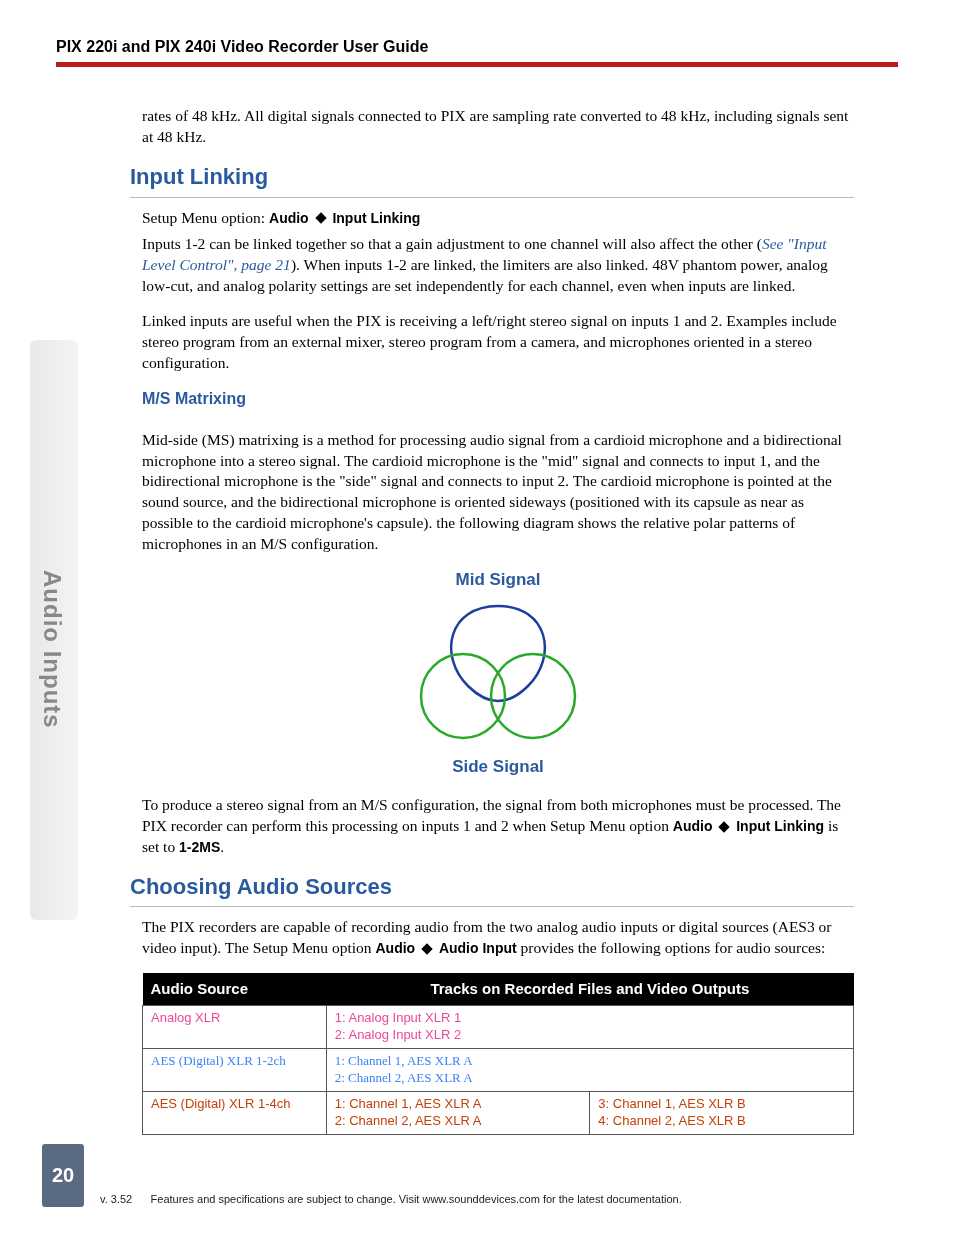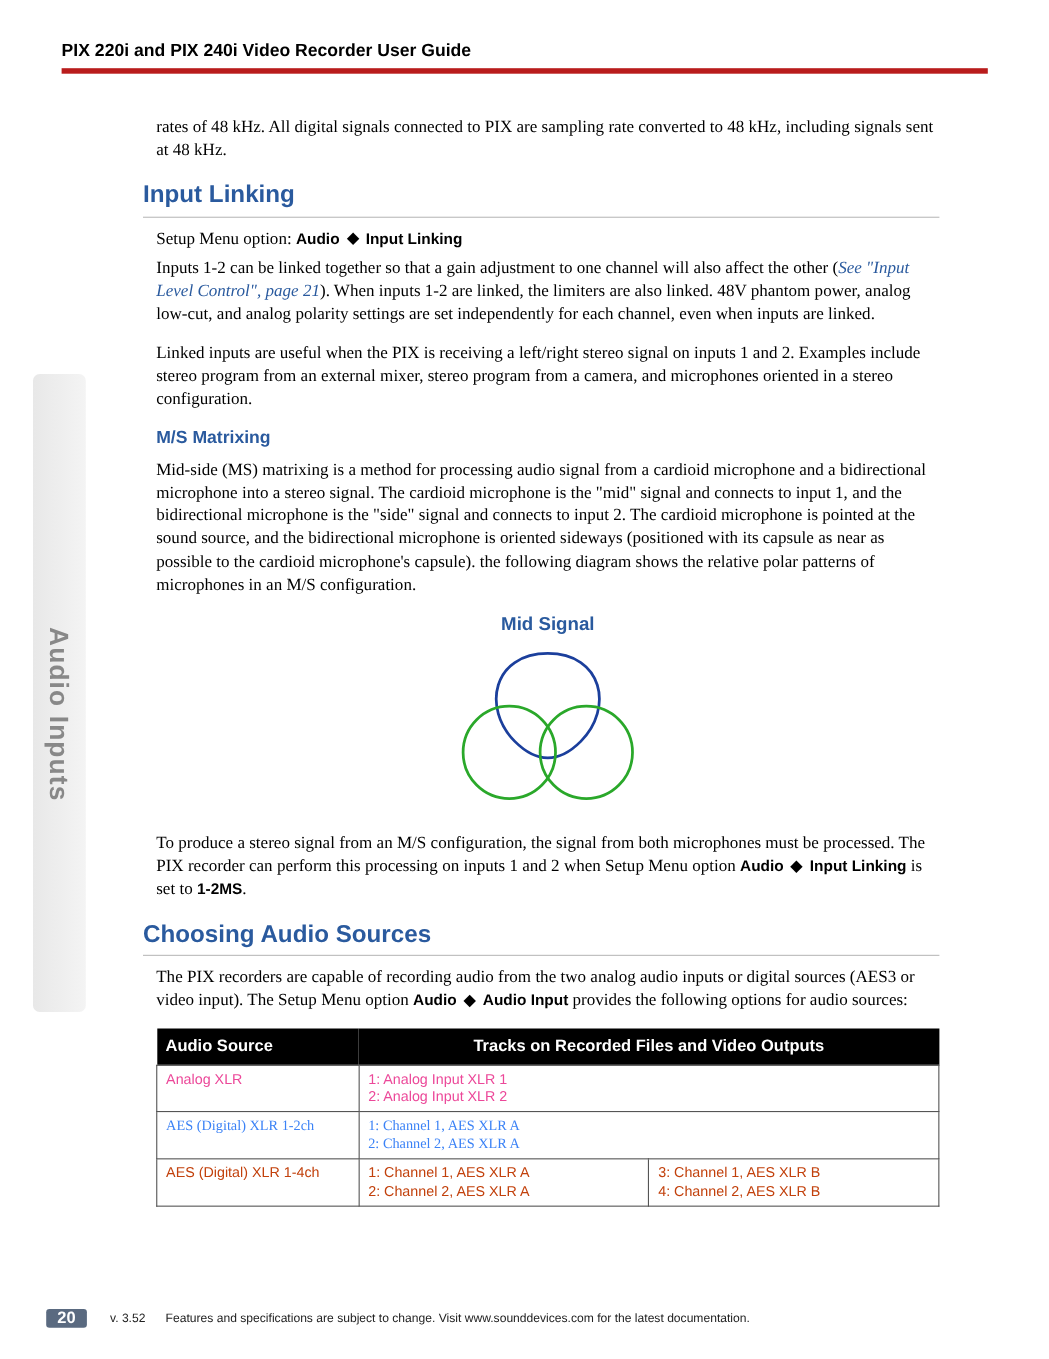--- a/index.html
+++ b/index.html
@@ -65,21 +65,21 @@
     margin-left: -12px;
     margin-bottom: 10px;
     margin-top: -5px;
   }
   h3 {
     font-family: Arial, Helvetica, sans-serif;
     font-weight: bold;
     color: #2a5a9e;
     font-size: 16px;
     margin-top: 6px;
-    margin-bottom: 8px;
+    margin-bottom: 20px;
   }
   .sans-bold {
     font-family: Arial, Helvetica, sans-serif;
     font-weight: bold;
     font-size: 14px;
   }
   .setup-line { font-size: 15.5px; margin-bottom: 6px; }
   .ref-link { font-style: italic; color: #2a5a9e; }
   .diagram {
     width: 100%;
@@ -120,22 +120,22 @@
   .r2 { color: #3b82f6; font-family: Liberation Serif, serif; }
   .r3 { color: #c2410c; }
   .page-num {
     position: absolute;
     left: 42px;
     bottom: 28px;
     background: #5a6a80;
     color: #fff;
     font-family: Arial, Helvetica, sans-serif;
     font-weight: bold;
-    font-size: 15px;
-    padding: 0 10px;
+    font-size: 20px;
+    padding: 20px 10px;
     border-radius: 3px;
   }
   .footer {
     position: absolute;
     left: 100px;
     right: 56px;
     bottom: 30px;
     font-family: Liberation Sans, sans-serif;
     font-size: 11px;
     color: #222;
@@ -184,20 +184,21 @@
 
   <div class="diagram">
     <div class="diag-label">Mid Signal</div>
     <svg width="220" height="150" viewBox="0 0 220 150">
 
       <path d="M110 10 C 60 10, 50 60, 80 90 C 100 110, 120 110, 140 90 C 170 60, 160 10, 110 10 Z" fill="none" stroke="#1b3f9c" stroke-width="2.5"></path>
 
       <ellipse cx="75" cy="100" rx="42" ry="42" fill="none" stroke="#2aa82a" stroke-width="2.5"></ellipse>
       <ellipse cx="145" cy="100" rx="42" ry="42" fill="none" stroke="#2aa82a" stroke-width="2.5"></ellipse>
     </svg>
+    <div class="diag-label">Side Signal</div>
   </div>
 
   <p class="para">
     <span>To produce a stereo signal from an M/S configuration, the signal from both microphones must be processed. The PIX recorder can perform this processing on inputs 1 and 2 when Setup Menu option </span><span class="sans-bold">Audio</span>
     <span class="arrow-sep"></span>
     <span class="sans-bold">Input Linking</span><span> is set to </span><span class="sans-bold">1-2MS</span><span>.</span>
   </p>
 
   <h2>Choosing Audio Sources</h2>
   <div class="h2-rule"></div>

